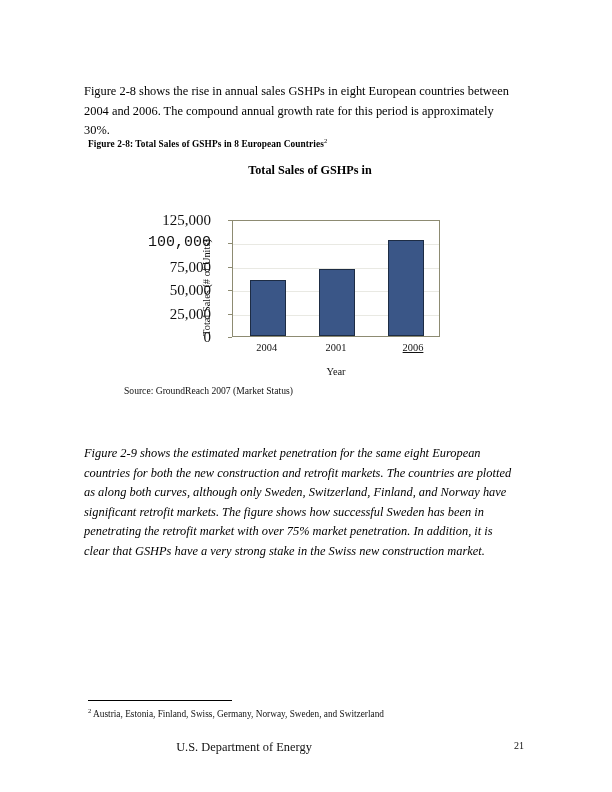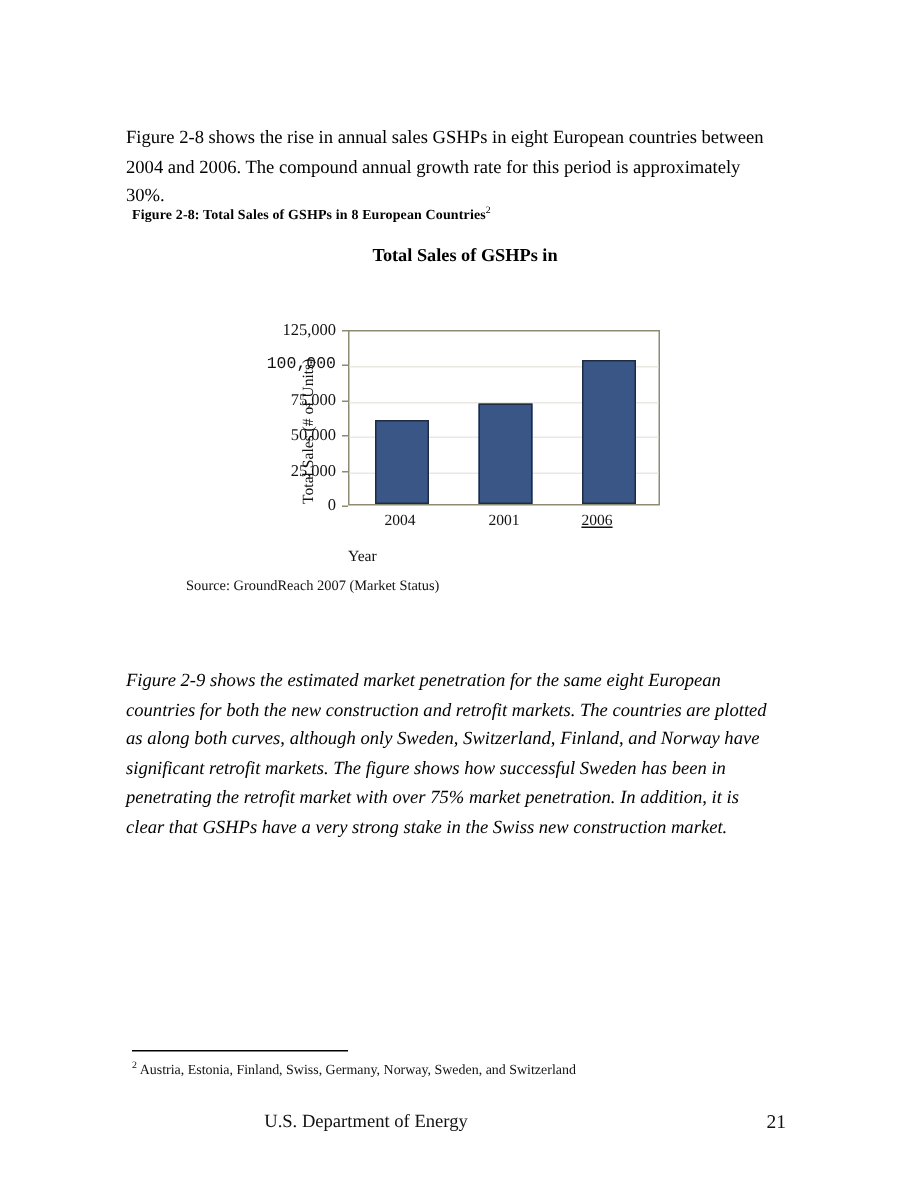--- a/index.html
+++ b/index.html
@@ -122,22 +122,22 @@
 
   .ytick-labels {
     position: absolute;
     left: 0;
     top: 60px;
     width: 66px;
     height: 117px;
   }
   .ytick {
     position: absolute;
-    right: 2px;
-    font-size: 11px;
+    right: 15px;
+    font-size: 15px;
     line-height: 10px;
     transform: translateY(-5px);
     color: #111;
     white-space: nowrap;
     text-align: center;
   }
   .ytick-mark {
     position: absolute;
     left: 68px;
     width: 4px;
@@ -159,20 +159,21 @@
     text-align: left;
     color: #111;
     transform: translateX(-50%);
     white-space: nowrap;
   }
   .xaxis-title {
     position: absolute;
     left: 72px;
     top: 206px;
     width: 208px;
+    text-align: center;
     font-size: 10.4px;
     color: #111;
   }
 
   
   .footnote-rule {
     position: absolute;
     left: 88px;
     top: 700px;
     width: 144px;
@@ -198,21 +199,21 @@
     top: 740px;
     width: 488px;
     text-align: center;
     font-size: 12.4px;
     color: #111;
   }
   .footer-page {
     position: absolute;
     right: 88px;
     top: 740px;
-    font-size: 13px;
+    font-size: 10px;
     color: #111;
   }
 </style>
 </head>
 <body>
 
 <div class="page">
 
   <p class="body-para" id="para-intro">Figure 2-8 shows the rise in annual sales GSHPs in eight European countries between 2004 and 2006. The compound annual growth rate for this period is approximately 30%.</p>
 
@@ -251,21 +252,21 @@
       <div class="gridline" style="top:93.6px;"></div>
 
       <div class="bar" id="bar-0" style="height: 56.16px; width: 36px; left: 16.6667px; background: rgb(58, 86, 135); border-color: rgb(29, 44, 68);"></div>
       <div class="bar" id="bar-1" style="height: 67.392px; width: 36px; left: 86px; background: rgb(58, 86, 135); border-color: rgb(29, 44, 68);"></div>
       <div class="bar" id="bar-2" style="height: 96.408px; width: 36px; left: 155.333px; background: rgb(58, 86, 135); border-color: rgb(29, 44, 68);"></div>
     </div>
 
     <div class="xtick-labels">
       <div class="xtick" style="left:34.7px;">2004</div>
       <div class="xtick" style="left:104px;">2001</div>
-      <div class="xtick" style="left:166px;text-decoration:underline;">2006</div>
+      <div class="xtick" style="left:181px;text-decoration:underline;">2006</div>
     </div>
 
     <div class="xaxis-title">Year</div>
   </div>
 
   <div class="source-line">Source: GroundReach 2007 (Market Status)</div>
 
   <p class="body-para" id="para-second">Figure 2-9 shows the estimated market penetration for the same eight European countries for both the new construction and retrofit markets. The countries are plotted as along both curves, although only Sweden, Switzerland, Finland, and Norway have significant retrofit markets. The figure shows how successful Sweden has been in penetrating the retrofit market with over 75% market penetration. In addition, it is clear that GSHPs have a very strong stake in the Swiss new construction market.</p>
 
   <div class="footnote-rule"></div>

